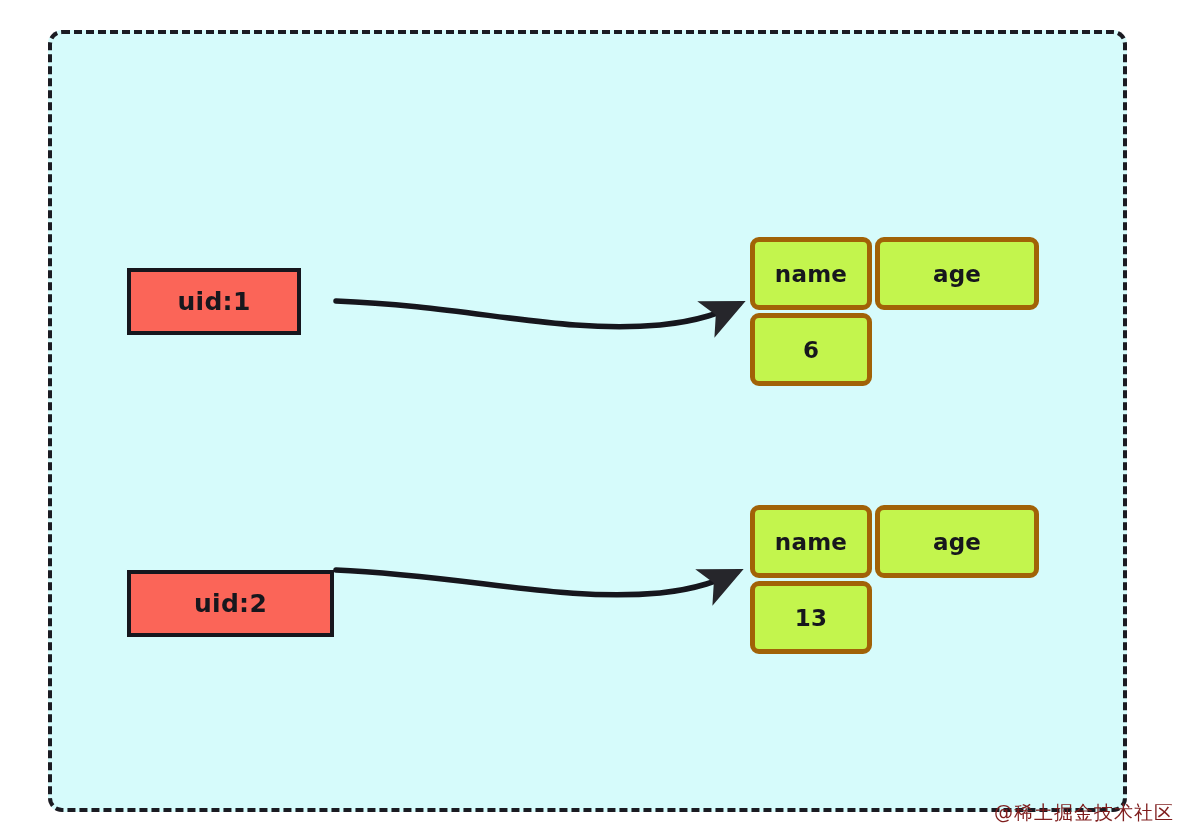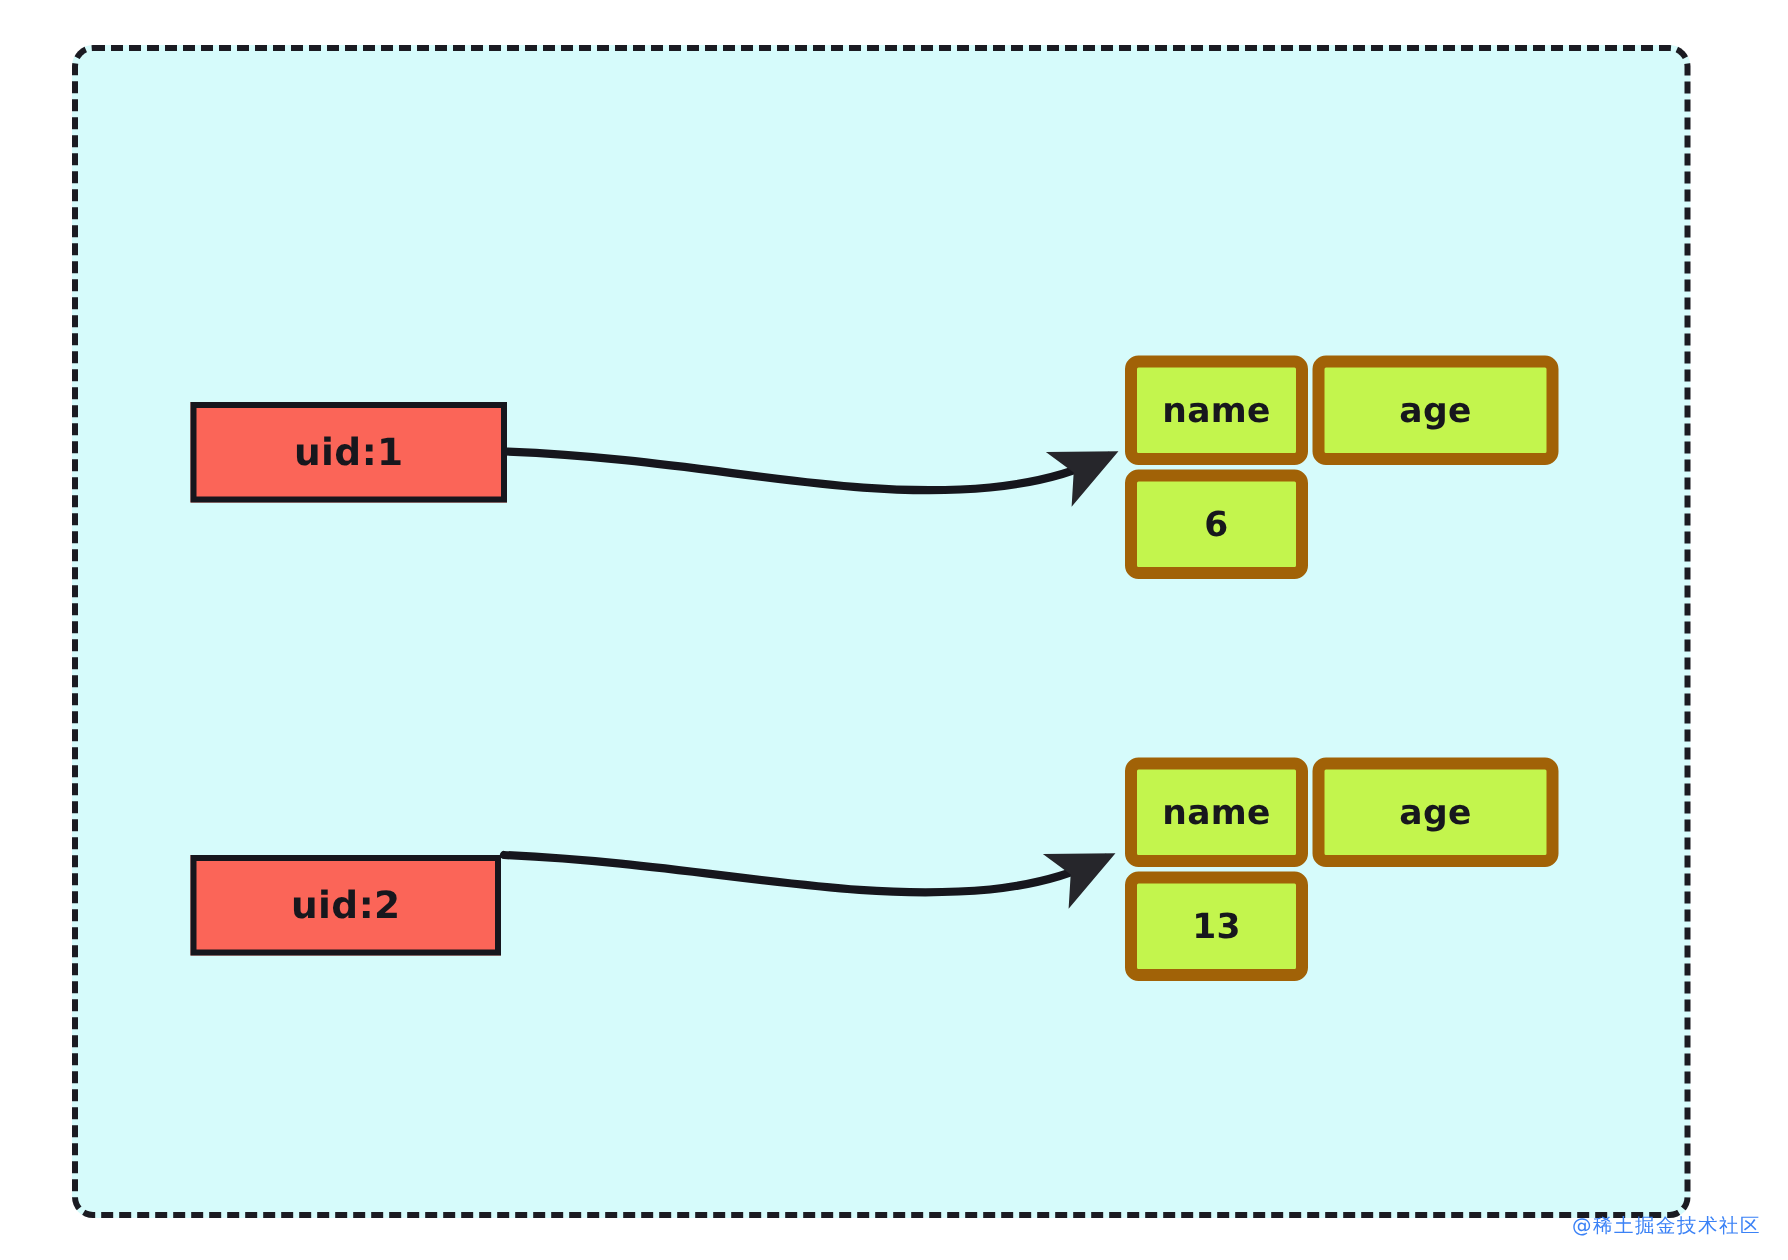--- a/index.html
+++ b/index.html
@@ -47,55 +47,55 @@
     display: flex;
     align-items: center;
     justify-content: center;
   }
   .key-box .key-label {
     font-size: 25px;
     font-weight: 700;
     color: #17171d;
     letter-spacing: 0.3px;
   }
-  #key-box-1 { left: 127px; top: 268px; width: 211px; height: 67px; }
+  #key-box-1 { left: 127px; top: 268px; width: 174px; height: 67px; }
   #key-box-2 { left: 127px; top: 537px; width: 207px; height: 67px; margin-top: 33px; }
 
   
   .hash-table {
     position: absolute;
     display: grid;
     grid-template-columns: 122px 164px;
     grid-template-rows: 73px 73px;
     gap: 3px;
   }
   #hash-table-1 { left: 750px; top: 237px; }
   #hash-table-2 { left: 750px; top: 505px; }
 
   .hash-cell {
     background: #c3f54d;
-    border: 8px solid #a16207;
+    border: 5px solid #a16207;
     border-radius: 9px;
     box-sizing: border-box;
     display: flex;
     align-items: center;
     justify-content: center;
     font-size: 23px;
     font-weight: 700;
     color: #17171d;
     letter-spacing: 0.2px;
   }
 
   
   #watermark {
     position: absolute;
     right: 18px;
     bottom: 14px;
-    font-size: 13px;
-    color: #3b82f6;
+    font-size: 19px;
+    color: #7f1d1d;
     letter-spacing: 1px;
     white-space: nowrap;
   }
 </style>
 </head>
 <body>
 
 <div id="diagram-canvas"></div>
 
 <svg id="connector-layer" viewBox="0 0 1192 840" xmlns="http://www.w3.org/2000/svg">

